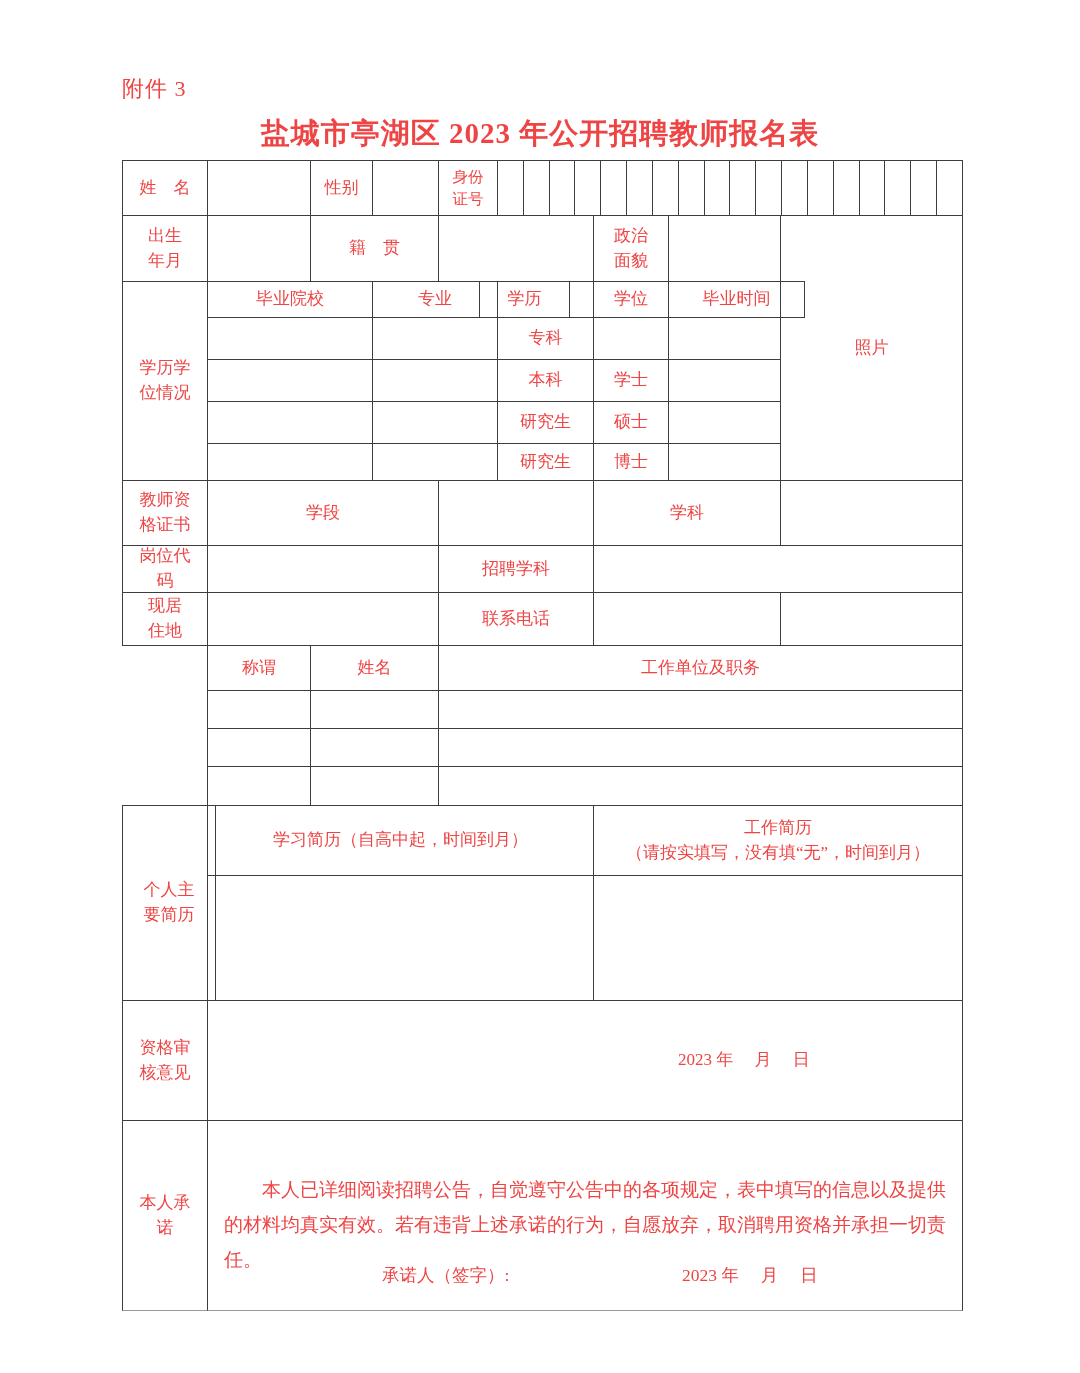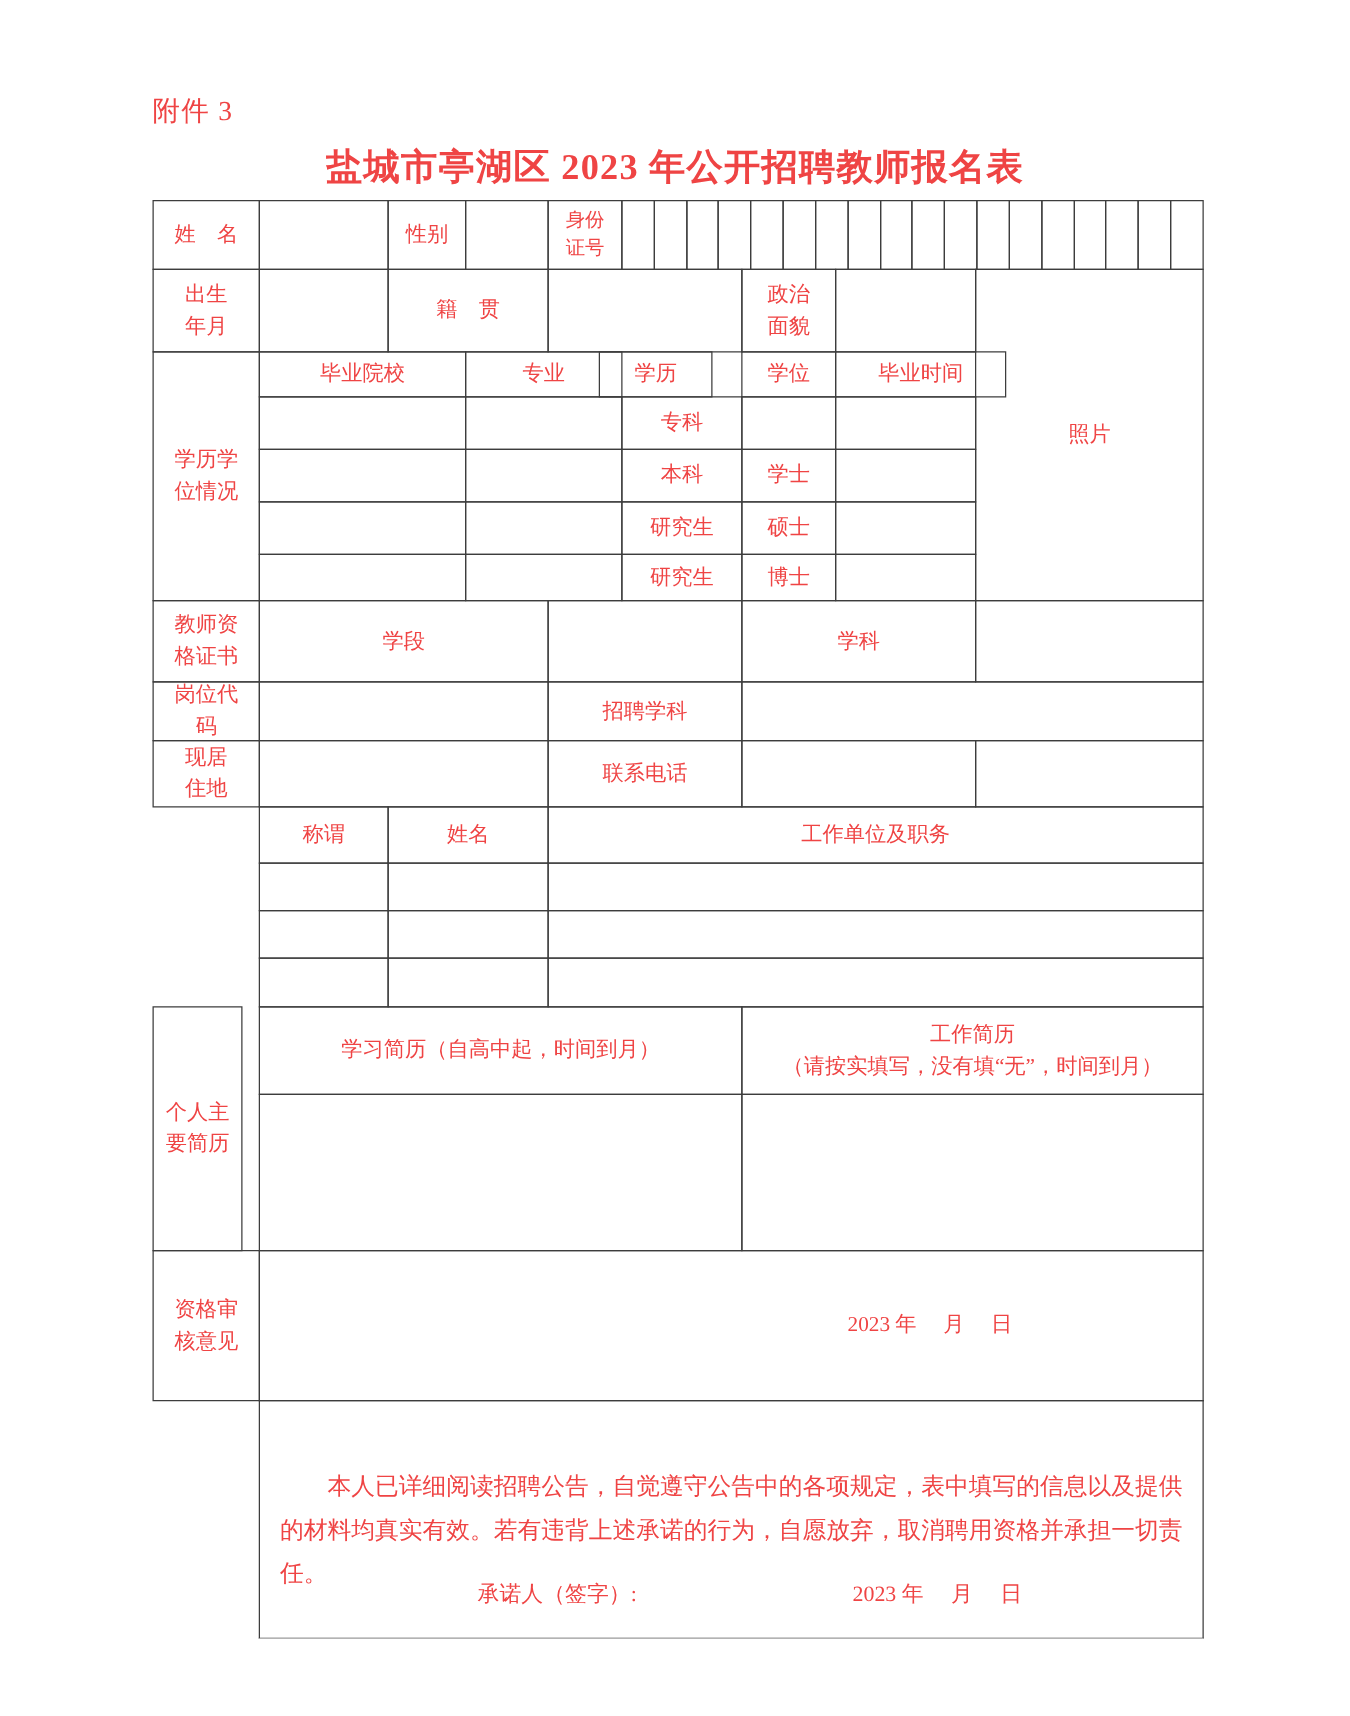--- a/index.html
+++ b/index.html
@@ -145,34 +145,36 @@
     <div class="cell" style="left:316px;top:530px;width:525px;height:39px"></div>
 
     <div class="cell" style="left:85px;top:568px;width:104px;height:39px"></div>
     <div class="cell" style="left:188px;top:568px;width:129px;height:39px"></div>
     <div class="cell" style="left:316px;top:568px;width:525px;height:39px"></div>
 
     <div class="cell" style="left:85px;top:606px;width:104px;height:40px"></div>
     <div class="cell" style="left:188px;top:606px;width:129px;height:40px"></div>
     <div class="cell" style="left:316px;top:606px;width:525px;height:40px"></div>
 
-    <div class="cell" style="left:0;top:645px;width:72px;height:196px">个人主
+    <div class="cell" style="left:0;top:645px;width:94px;height:196px">个人主
 要简历</div>
     <div class="cell" style="left:85px;top:645px;width:387px;height:71px">学习简历（自高中起，时间到月）</div>
     <div class="cell" style="left:471px;top:645px;width:370px;height:71px">工作简历
 （请按实填写，没有填“无”，时间到月）</div>
     <div class="cell" style="left:85px;top:715px;width:387px;height:126px"></div>
     <div class="cell" style="left:471px;top:715px;width:370px;height:126px"></div>
 
     <div class="cell" style="left:0;top:840px;width:86px;height:121px">资格审
 核意见</div>
     <div class="cell review-content" style="left:85px;top:840px;width:756px;height:121px">
       <span>2023 年　 月　 日</span>
     </div>
 
+    <div class="cell bottom-gray" style="left:0;top:960px;width:86px;height:191px">本人承
+诺</div>
     <div class="cell commit-content bottom-gray" style="left:85px;top:960px;width:756px;height:191px">
       <div class="commit-par">本人已详细阅读招聘公告，自觉遵守公告中的各项规定，表中填写的信息以及提供的材料均真实有效。若有违背上述承诺的行为，自愿放弃，取消聘用资格并承担一切责任。</div>
       <div class="commit-signer">承诺人（签字）:</div>
       <div class="commit-date">2023 年　 月　 日</div>
     </div>
 
   </div>
 </div>
 
 </body></html>

